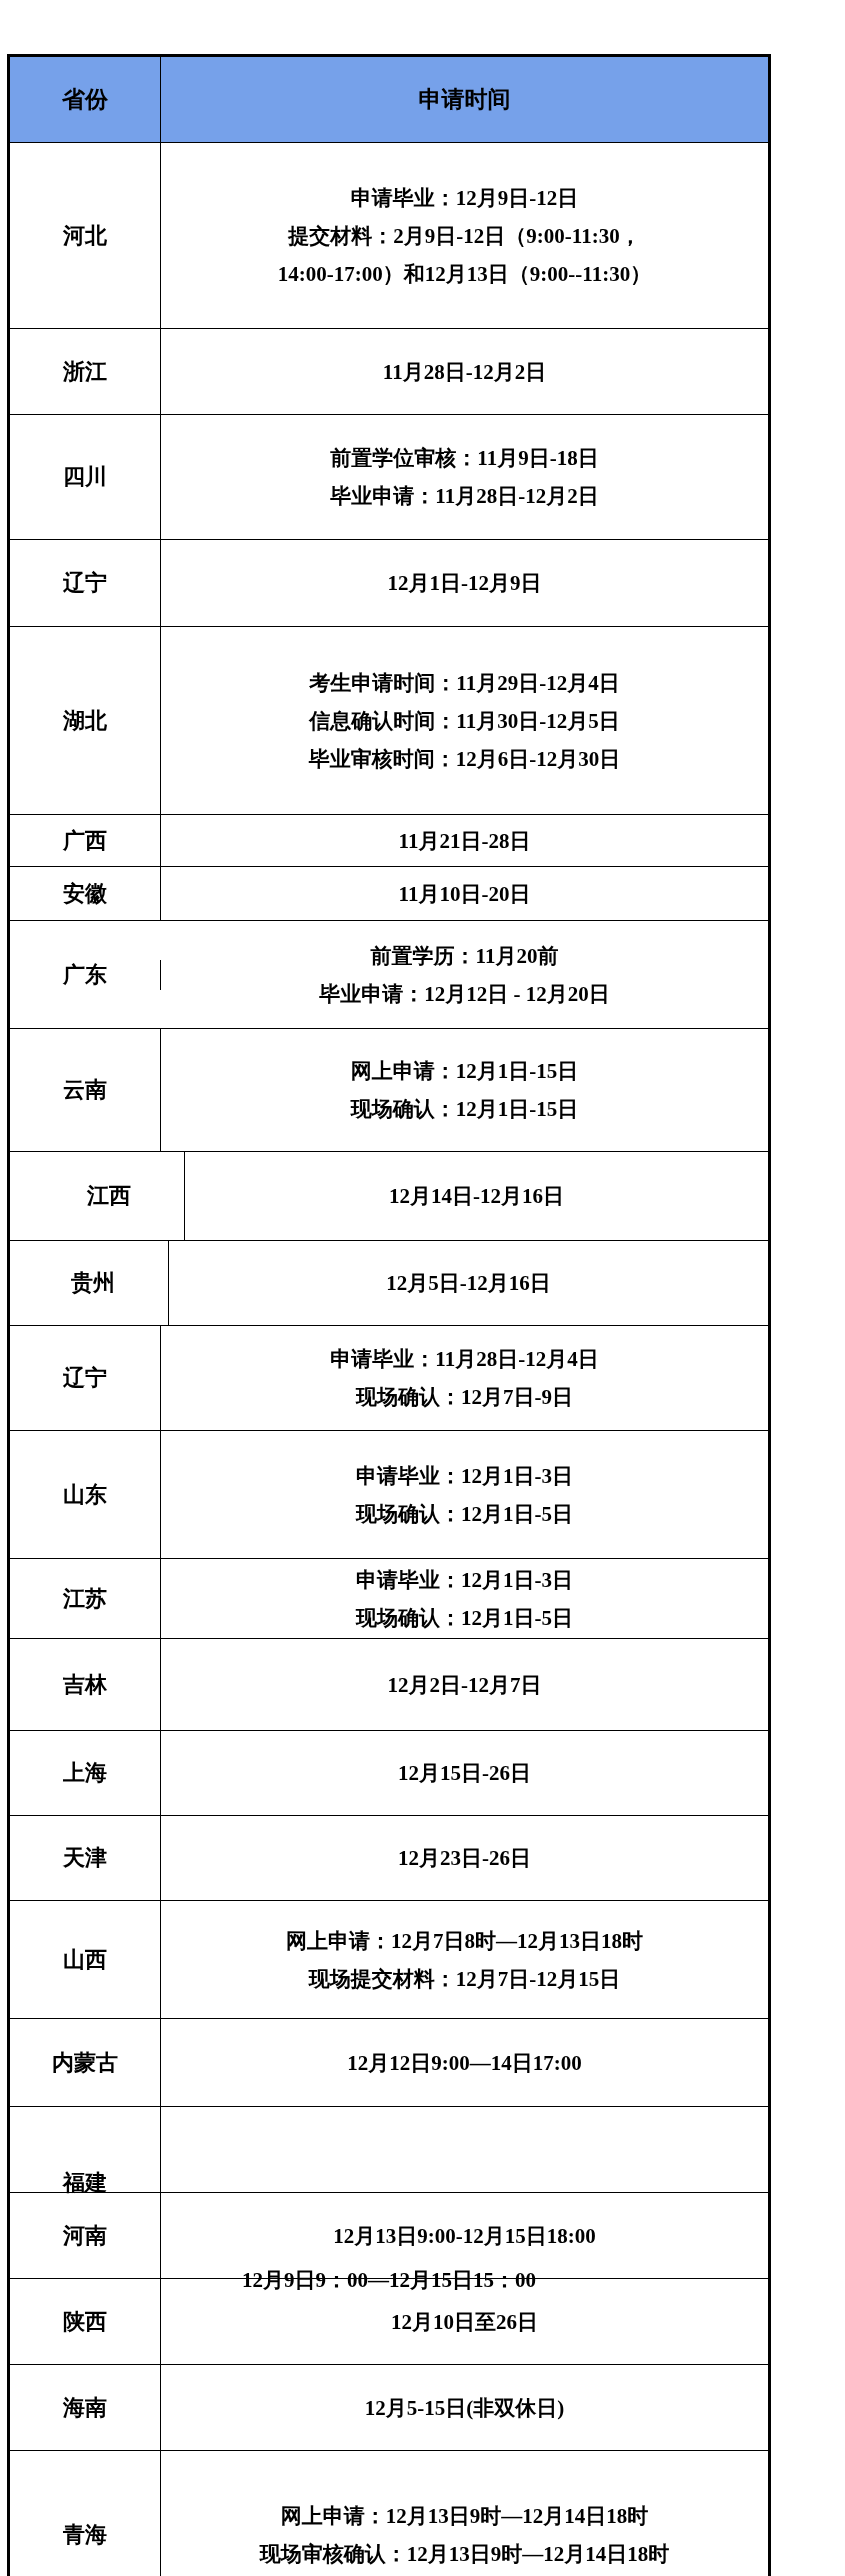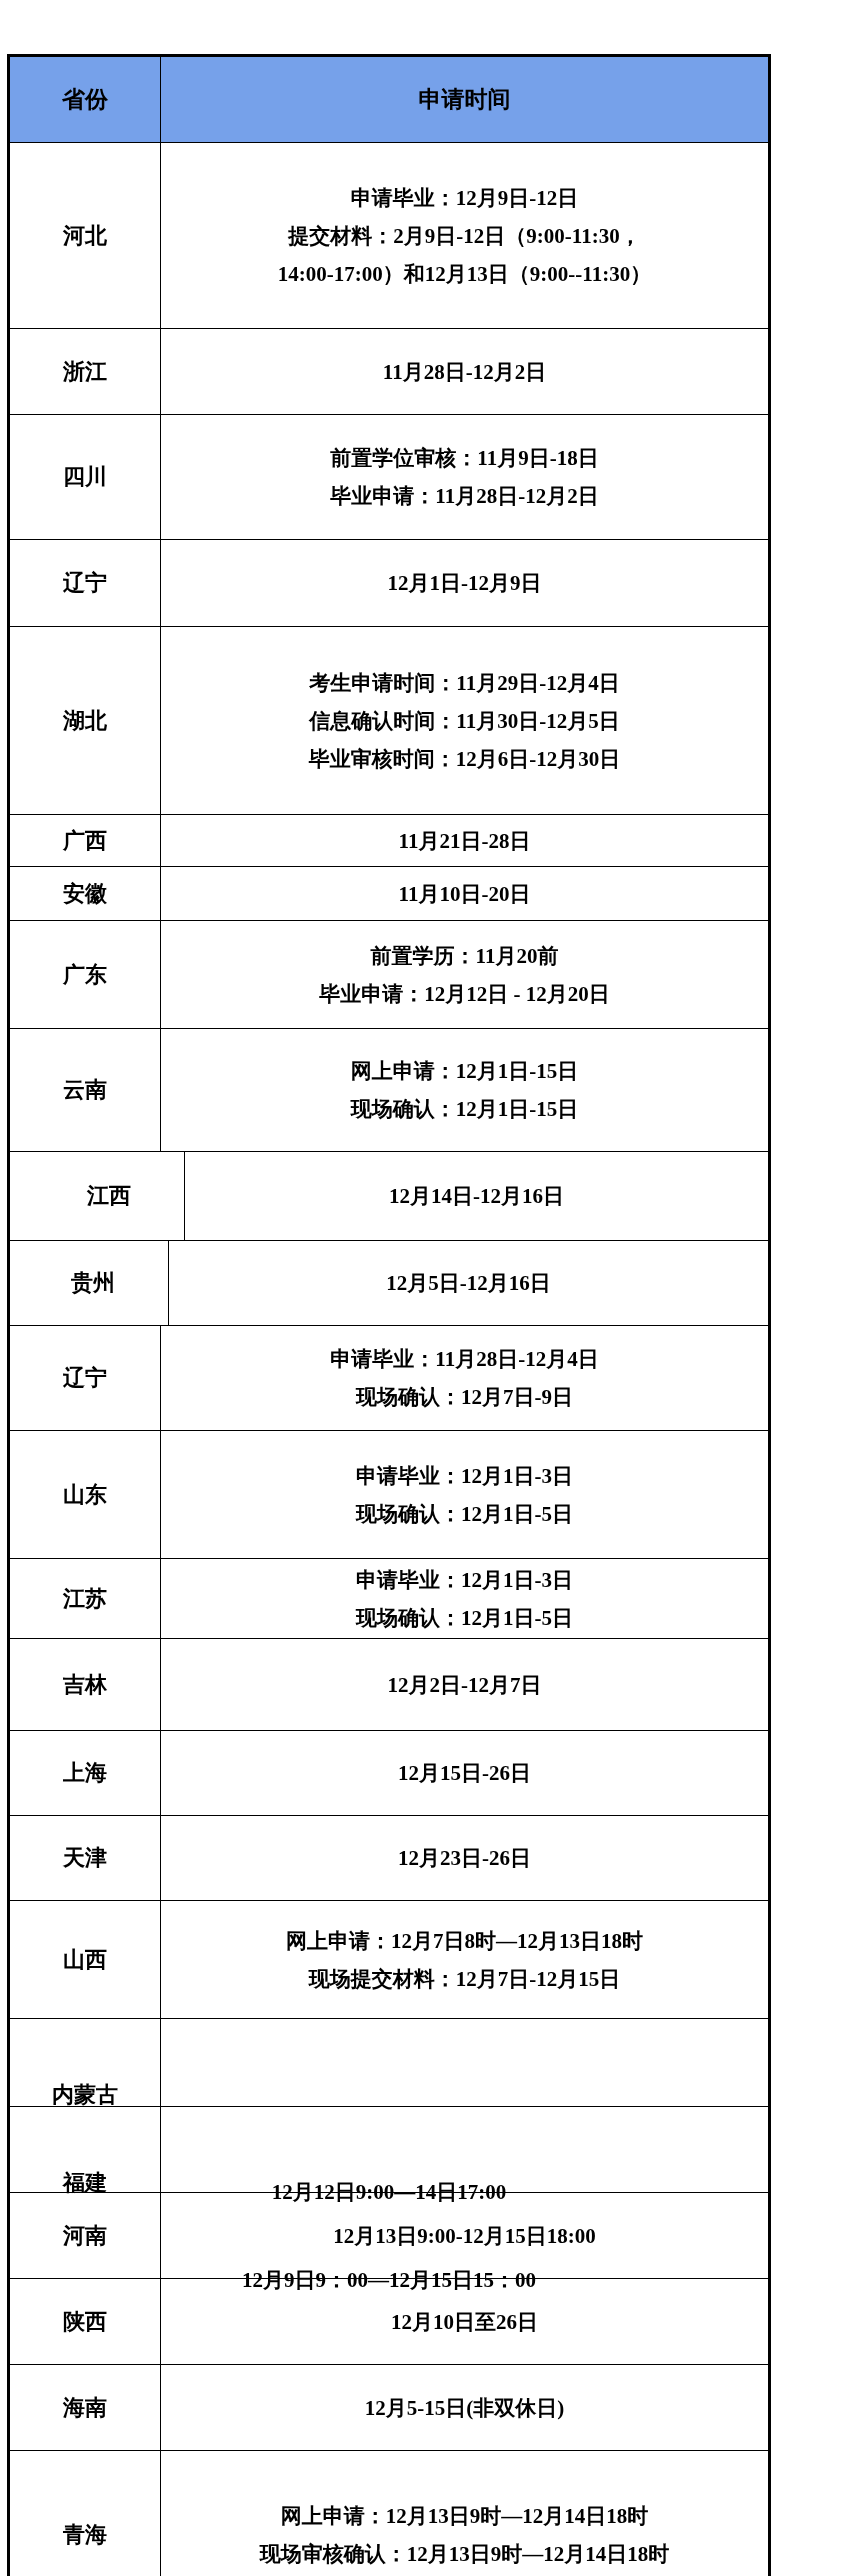--- a/index.html
+++ b/index.html
@@ -105,21 +105,21 @@
           <div class="cell-time">
             <div class="time-line">11月21日-28日</div>
           </div>
         </div>
         <div class="row" style="height: 54px;">
           <div class="cell-province">安徽</div>
           <div class="cell-time">
             <div class="time-line">11月10日-20日</div>
           </div>
         </div>
-        <div class="row" style="height: 108px;">
+        <div class="row" style="height: 108px; align-items: center;">
           <div class="cell-province">广东</div>
           <div class="cell-time">
             <div class="time-line">前置学历：11月20前</div>
             <div class="time-line">毕业申请：12月12日 - 12月20日</div>
           </div>
         </div>
         <div class="row" style="height: 123px;">
           <div class="cell-province">云南</div>
           <div class="cell-time">
             <div class="time-line">网上申请：12月1日-15日</div>
@@ -177,21 +177,21 @@
             <div class="time-line">12月23日-26日</div>
           </div>
         </div>
         <div class="row" style="height: 118px;">
           <div class="cell-province">山西</div>
           <div class="cell-time">
             <div class="time-line">网上申请：12月7日8时—12月13日18时</div>
             <div class="time-line">现场提交材料：12月7日-12月15日</div>
           </div>
         </div>
-        <div class="row" style="height: 88px; flex-direction: column;">
+        <div class="row" style="height: 88px;">
           <div class="cell-province">内蒙古</div>
           <div class="cell-time">
             <div class="time-line">12月12日9:00—14日17:00</div>
           </div>
         </div>
         <div class="row" style="height: 86px; flex-direction: column;">
           <div class="cell-province">福建</div>
           <div class="cell-time">
             <div class="time-line">12月9日9：00—12月15日15：00</div>
           </div>

